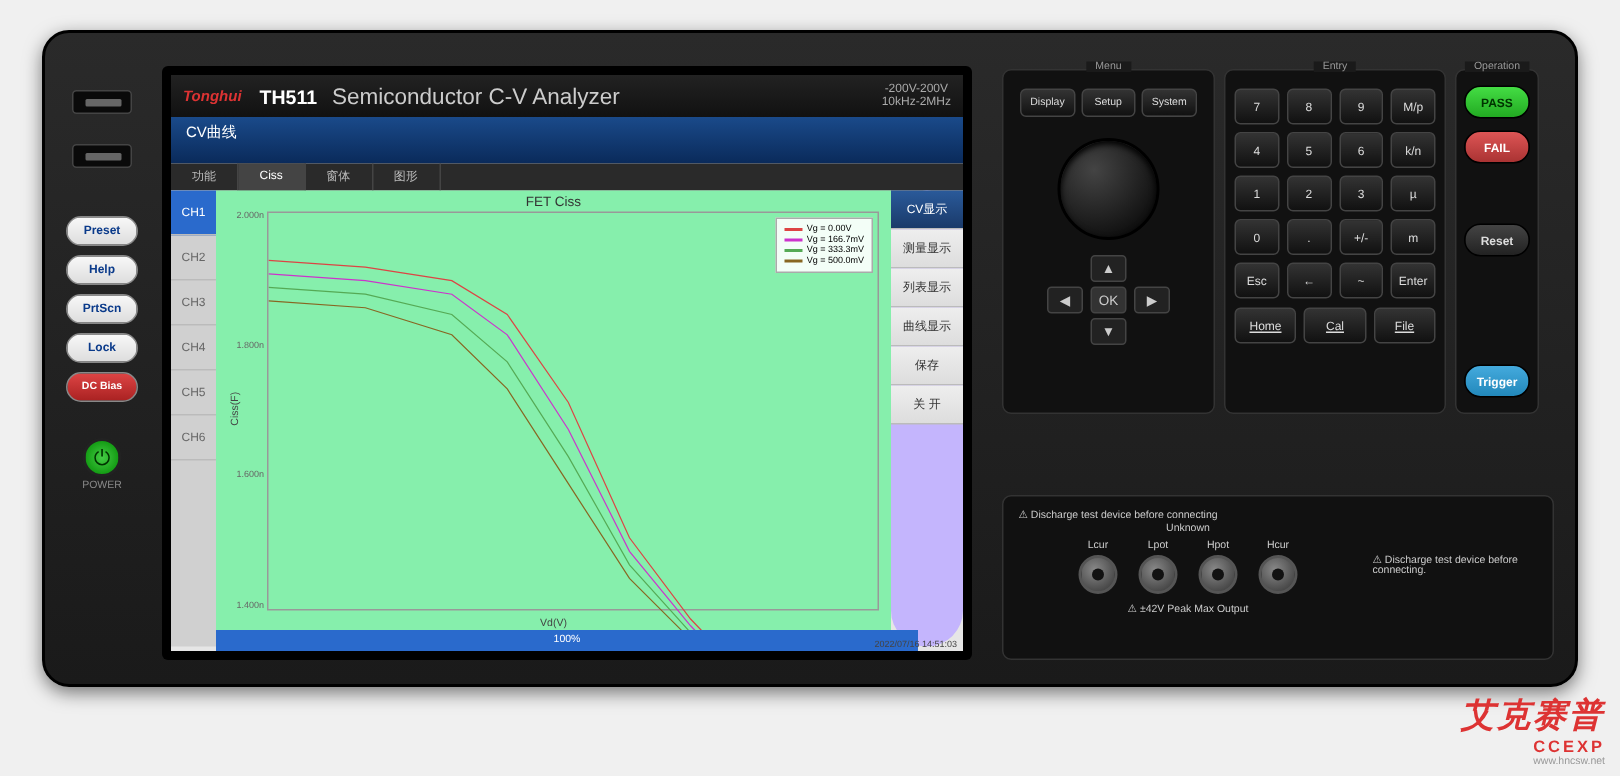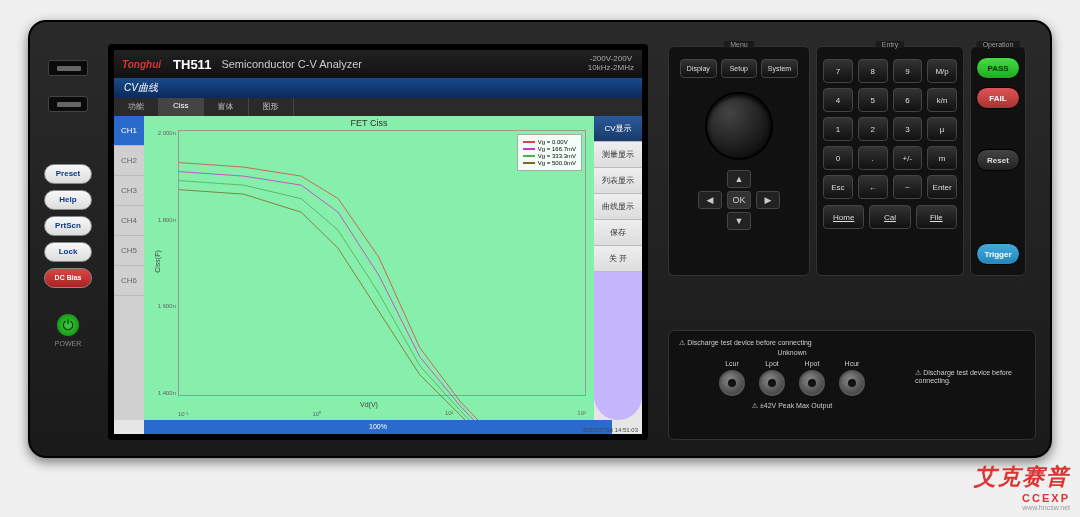--- a/index.html
+++ b/index.html
@@ -3,35 +3,35 @@
 <meta charset="utf-8">
 <style>
 * { box-sizing: border-box; margin: 0; padding: 0; font-family: Arial, sans-serif; }
 body { background: #f0f0f0; width: 1080px; height: 517px; position: relative; overflow: hidden; }
 
 .device { position: absolute; left: 28px; top: 20px; width: 1024px; height: 438px; background: linear-gradient(180deg,#2a2a2a,#1a1a1a); border-radius: 18px; border: 2px solid #000; box-shadow: 0 4px 12px rgba(0,0,0,.5); }
 
 .left-panel { position: absolute; left: 8px; top: 30px; width: 60px; }
 .usb-port { width: 40px; height: 16px; background: #0a0a0a; border: 1px solid #444; border-radius: 3px; margin: 8px auto 20px; position: relative; }
 .usb-port::after { content:""; position:absolute; left:8px; top:5px; width:24px; height:5px; background:#666; border-radius:1px; }
-.side-buttons { margin-top: 52px; }
+.side-buttons { margin-top: 32px; }
 .side-btn { display:block; width:48px; height:20px; margin:6px auto; background: linear-gradient(#f8f8f8,#ddd); border:1px solid #888; border-radius:10px; font-size:8px; font-weight:bold; color:#0a3a8a; text-align:center; line-height:18px; cursor:pointer; }
 .side-btn.red { background: linear-gradient(#d44,#a22); color:#fff; font-size:7px; }
 .power-btn { width:26px; height:26px; border-radius:50%; background: radial-gradient(#4c4,#080); margin:24px auto 0; border:2px solid #222; cursor:pointer; position:relative; }
 .power-btn::after { content:"⏻"; position:absolute; inset:0; color:#030; font-size:14px; text-align:center; line-height:22px; }
 .power-lbl { font-size:7px; color:#888; text-align:center; margin-top:2px; }
 
 .screen-bezel { position:absolute; left:78px; top:22px; width:540px; height:396px; background:#000; border-radius:4px; padding:6px; }
 .screen { width:100%; height:100%; background:#e6e6e6; position:relative; overflow:hidden; }
 .scr-header { height:28px; background:linear-gradient(#222,#111); color:#fff; display:flex; align-items:center; padding:0 8px; font-size:10px; }
 .brand { color:#d33; font-style:italic; font-weight:bold; margin-right:12px; }
 .model { font-size:13px; font-weight:bold; margin-right:10px; }
-.model-sub { font-size:11px; color:#ccc; }
+.model-sub { font-size:15px; color:#ccc; }
 .range { margin-left:auto; text-align:center; font-size:8px; color:#aaa; line-height:1.1; }
-.scr-title { height:20px; background:linear-gradient(#1a4a8a,#0a2a5a); color:#fff; font-size:10px; padding:3px 10px; display:flex;font-style:italic; }
+.scr-title { height:31px; background:linear-gradient(#1a4a8a,#0a2a5a); color:#fff; font-size:10px; padding:3px 10px; display:flex; }
 .scr-tabs { height:18px; background:#2a2a2a; display:flex; font-size:8px; color:#bbb; }
 .scr-tab { padding:3px 14px; border-right:1px solid #444; cursor:pointer; }
 .scr-tab.selected { background:#444; color:#fff; }
 .scr-body { display:flex; height:calc(100% - 80px); }
 .ch-tabs { width:30px; background:#d0d0d0; }
 .ch-tab { height:30px; font-size:8px; color:#666; display:flex; align-items:center; justify-content:center; border-bottom:1px solid #bbb; cursor:pointer; }
 .ch-tab.active { background:#2a6acc; color:#fff; }
 .chart-area { flex:1; background:#86efac; position:relative; padding:6px 6px 6px 26px; }
 .chart-title { position:absolute; top:2px; left:0; right:0; text-align:center; font-size:9px; color:#333; }
 .plot { position:absolute; left:34px; top:14px; right:8px; bottom:24px; border:1px solid #999; }

